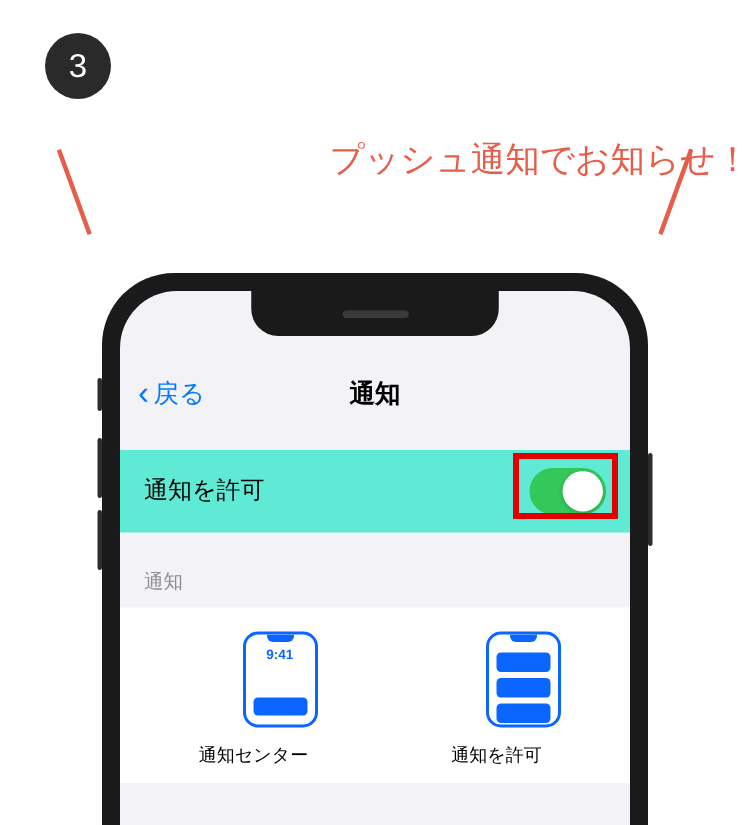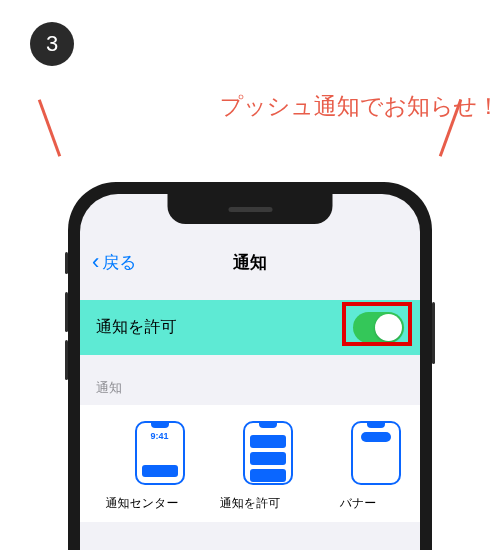--- a/index.html
+++ b/index.html
@@ -308,23 +308,16 @@
         <div class="mini-phone">
           <div class="mini-notch"></div>
           <div class="center-notif n1"></div>
           <div class="center-notif n2"></div>
           <div class="center-notif n3"></div>
           <div class="center-notif n4"></div>
         </div>
         <span>通知を許可</span>
       </div>
 
-      <div class="alert-item">
-        <div class="mini-phone">
-          <div class="mini-notch"></div>
-          <div class="banner-island"></div>
-        </div>
-        <span>バナー</span>
-      </div>
     </div>
 
   </div>
 </div>
 
 </body></html>

